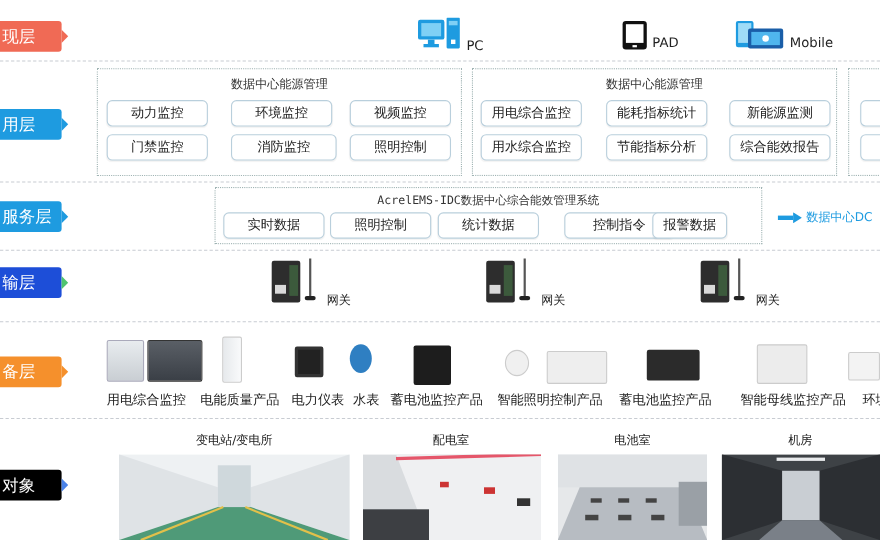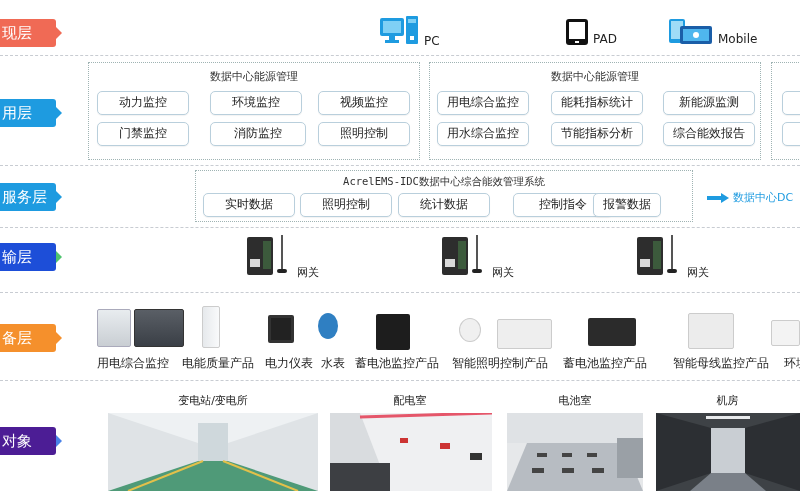--- a/index.html
+++ b/index.html
@@ -53,21 +53,21 @@
   </div>
 <div class="layer-tag" style="top:183px; background:#1e9be0; border-left-color:#1e9be0;">
     <span>服务层</span>
   </div>
 <div class="layer-tag" style="top:243px; background:#1d4ed8; border-left-color:#4fc46f;">
     <span>输层</span>
   </div>
 <div class="layer-tag" style="top:324px; background:#f5902c; border-left-color:#f5902c;">
     <span>备层</span>
   </div>
-<div class="layer-tag" style="top:427px; background:#4c1d95; border-left-color:#4a82e8;">
+<div class="layer-tag" style="top:427px; background:#000000; border-left-color:#4a82e8;">
     <span>对象</span>
   </div>
 
 <div class="device" style="left:380px; top:16px;">
   <svg width="40" height="32" viewBox="0 0 40 32">
     <rect x="0" y="2" width="24" height="18" rx="2" fill="#1e9be0"></rect>
     <rect x="3" y="5" width="18" height="12" fill="#7fd0f5"></rect>
     <rect x="9" y="20" width="6" height="4" fill="#1e9be0"></rect>
     <rect x="5" y="24" width="14" height="3" fill="#1e9be0"></rect>
     <rect x="26" y="0" width="12" height="28" rx="1" fill="#1e9be0"></rect>

